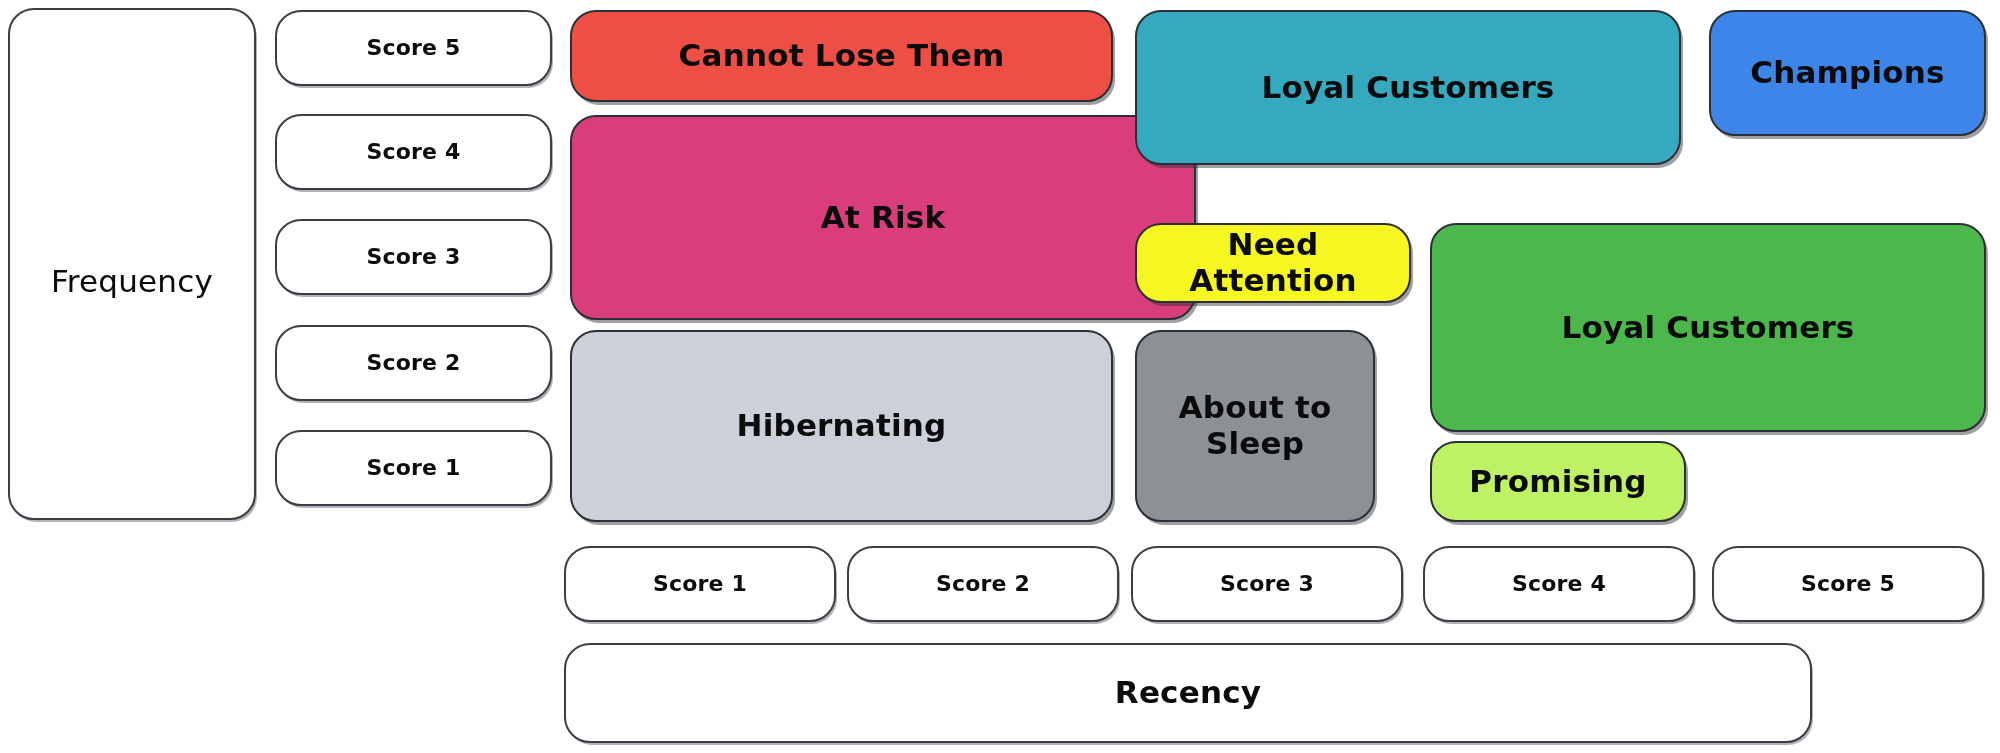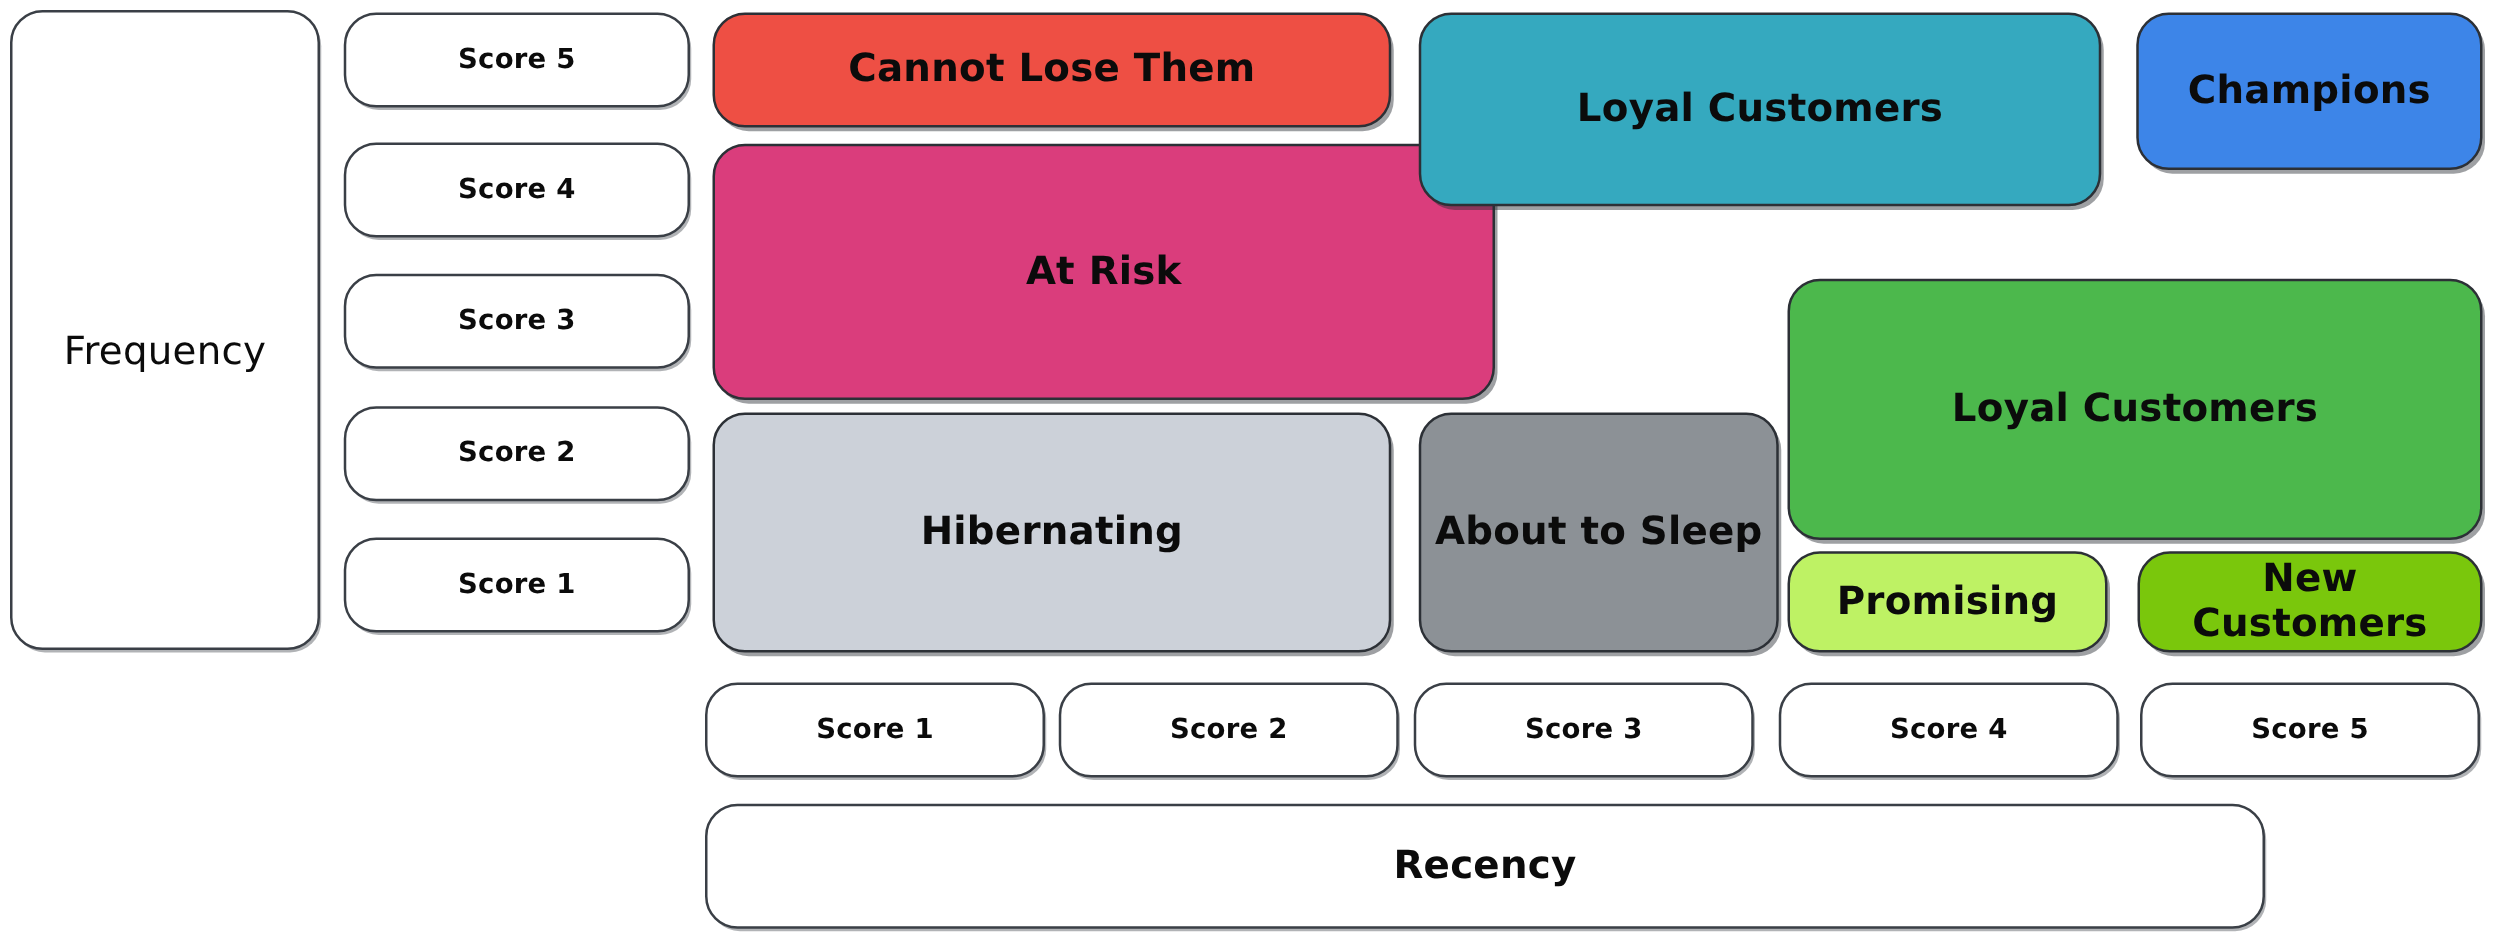--- a/index.html
+++ b/index.html
@@ -65,40 +65,40 @@
   </div>
 
   <div class="box seg" style="left:570px;top:330px;width:543px;height:192px;background:#ccd1d9;align-items:center;">
     <span class="lbl">Hibernating</span>
   </div>
 
   <div class="box seg" style="left:1135px;top:10px;width:546px;height:155px;background:#35a9bf;">
     <span class="lbl">Loyal Customers</span>
   </div>
 
+  <div class="box seg" style="left:1135px;top:223px;width:276px;height:80px;background:#f6f720;">
+    <span class="lbl">Need Attention</span>
+  </div>
 
-  <div class="box seg" style="left:1135px;top:330px;width:288px;height:192px;background:#8c9196;">
+  <div class="box seg" style="left:1135px;top:330px;width:240px;height:192px;background:#8c9196;">
     <span class="lbl">About to Sleep</span>
   </div>
 
   <div class="box seg" style="left:1709px;top:10px;width:277px;height:126px;background:#3d85e8;">
     <span class="lbl">Champions</span>
   </div>
 
   <div class="box seg" style="left:1430px;top:223px;width:556px;height:209px;background:#4cb84c;">
     <span class="lbl">Loyal Customers</span>
   </div>
 
   <div class="box seg" style="left:1430px;top:441px;width:256px;height:81px;background:#bef264;">
     <span class="lbl">Promising</span>
   </div>
 
-  <div class="box seg" style="left:1710px;top:441px;width:276px;height:81px;background:#7ac70c;">
-    <span class="lbl">New Customers</span>
-  </div>
 
   <div class="box axisbox" style="left:564px;top:546px;width:272px;height:76px;">
     <span class="lbl">Score 1</span>
   </div>
   <div class="box axisbox" style="left:847px;top:546px;width:272px;height:76px;">
     <span class="lbl">Score 2</span>
   </div>
   <div class="box axisbox" style="left:1131px;top:546px;width:272px;height:76px;">
     <span class="lbl">Score 3</span>
   </div>

